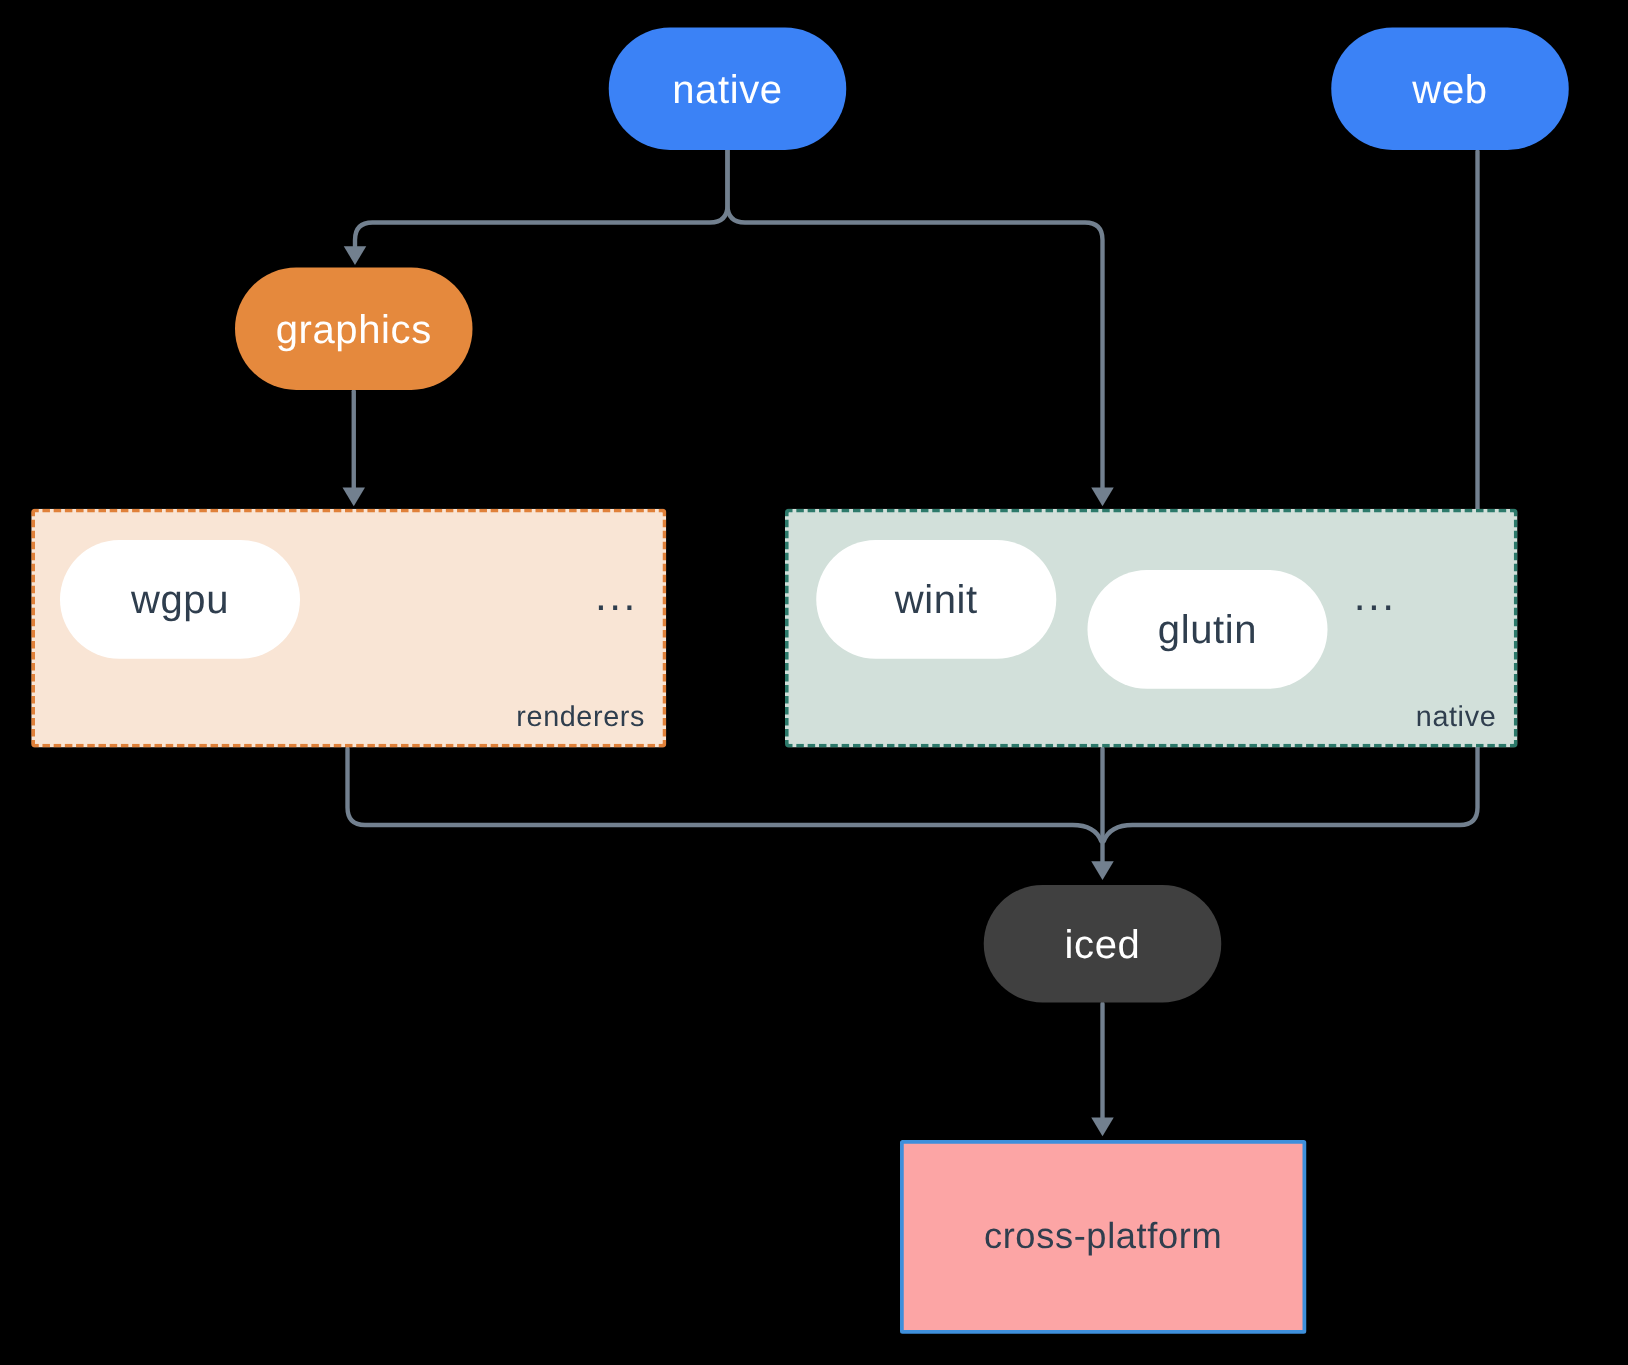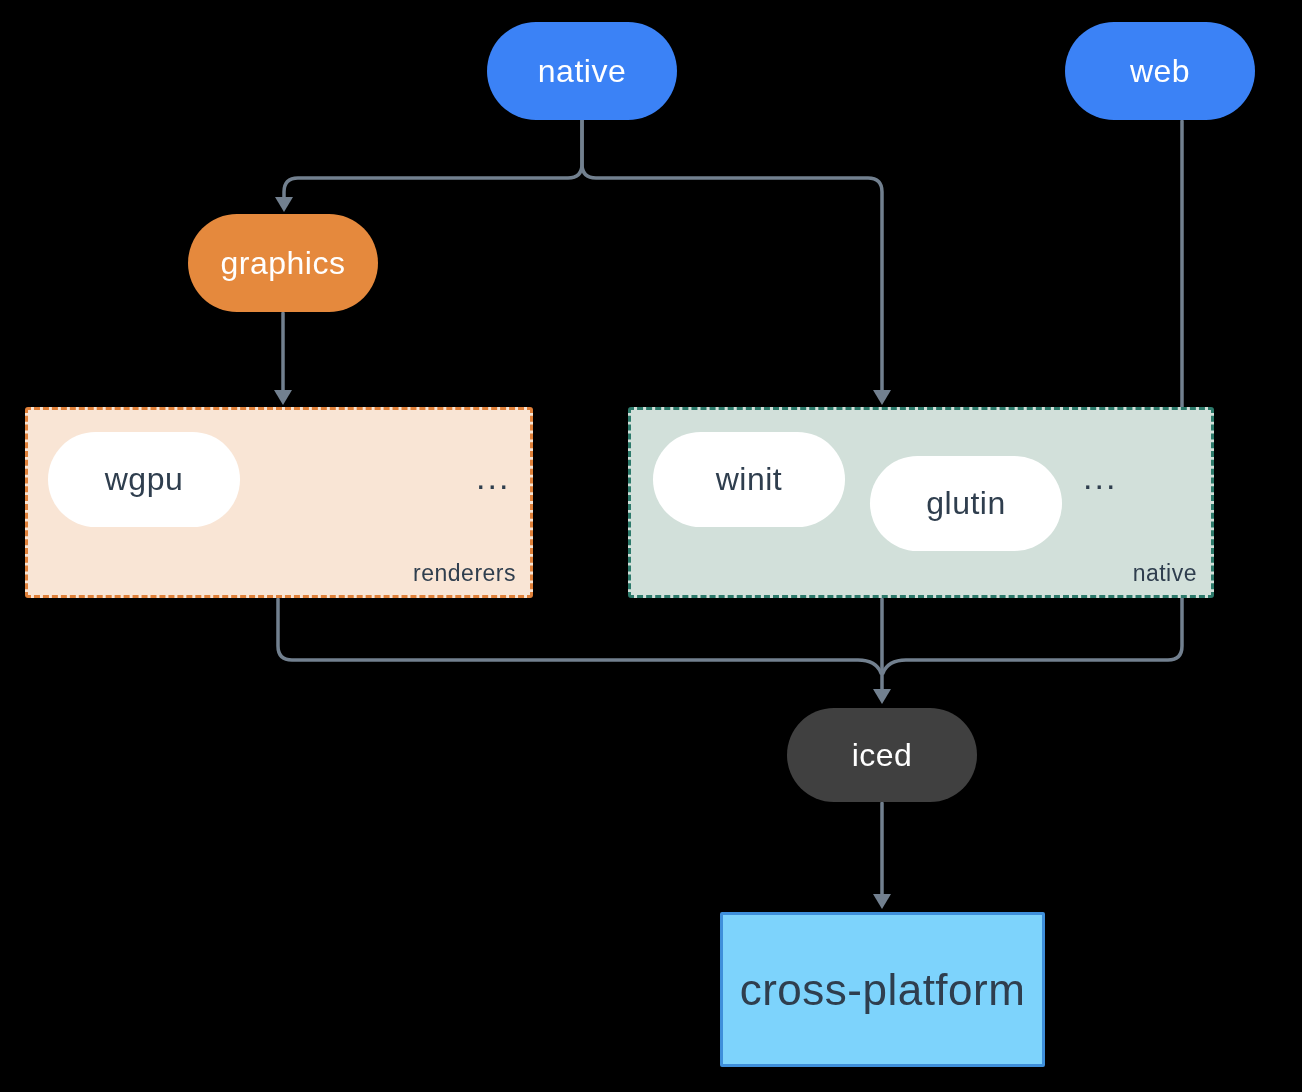--- a/index.html
+++ b/index.html
@@ -44,23 +44,23 @@
   }
   #group-renderers .ellipsis { left:448px; top:48px; }
   #group-shells    .ellipsis { left:452px; top:48px; }
   .group-label {
     position:absolute; right:14px; bottom:8px;
     font-size:23px; color:#2f3e4e; letter-spacing:0.5px;
   }
 
   .app-box {
     position:absolute; left:720px; top:912px; width:325px; height:155px;
-    box-sizing:border-box; background:#7dd3fc; border:3px solid #3e8fdb; border-radius:2px;
+    box-sizing:border-box; background:#fca5a5; border:3px solid #3e8fdb; border-radius:2px;
     display:flex; flex-direction:column; align-items:center; justify-content:center;
-    color:#2f3e4e; font-size:44px; line-height:47px; letter-spacing:0.5px; text-align:left;
+    color:#2f3e4e; font-size:29px; line-height:47px; letter-spacing:0.5px; text-align:left;
   }
 </style>
 </head>
 <body>
 
 <div class="stage">
 
   <svg class="wires" viewBox="0 0 1302 1092">
     <path d="M582 120 L582 164 Q582 178 568 178 L298 178 Q284 178 284 192 L284 198"></path>
     <polygon points="275,197 293,197 284,212"></polygon>

